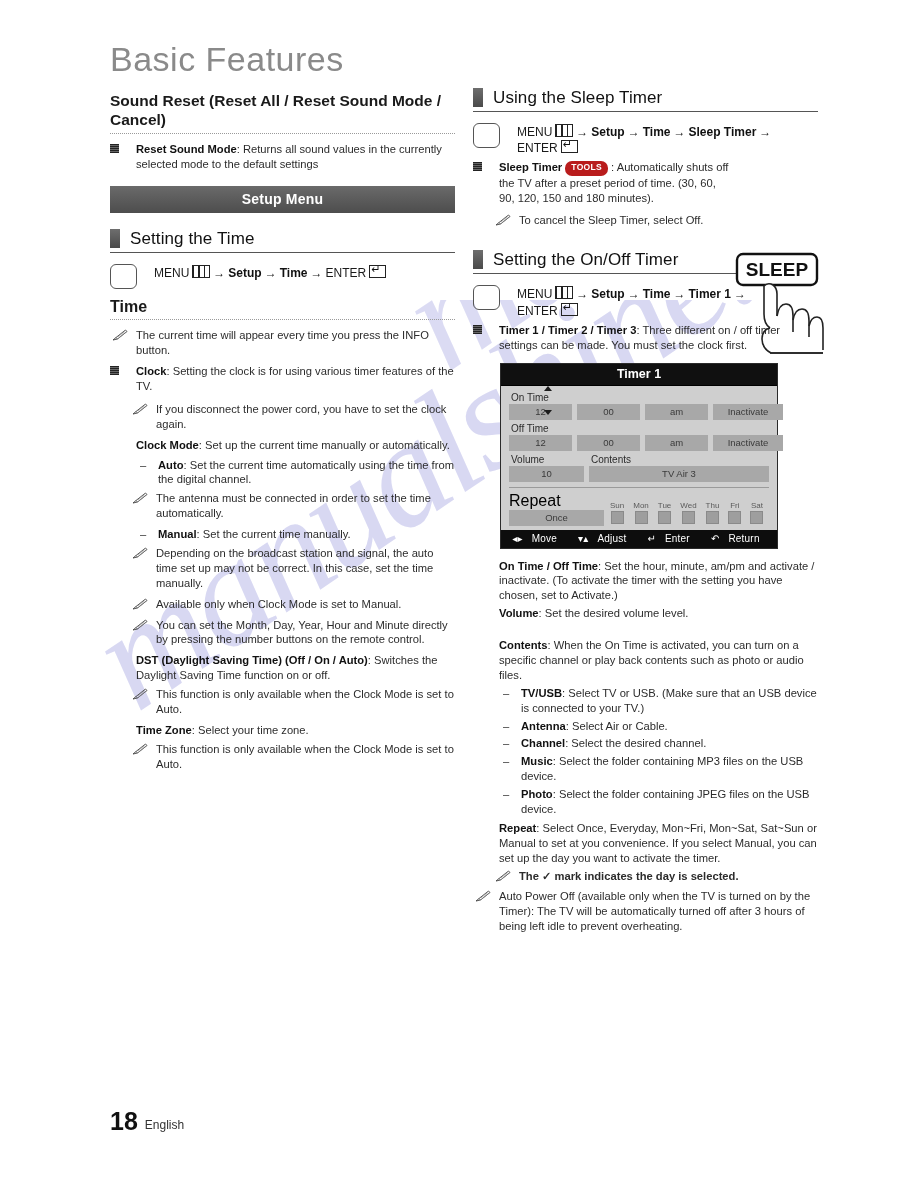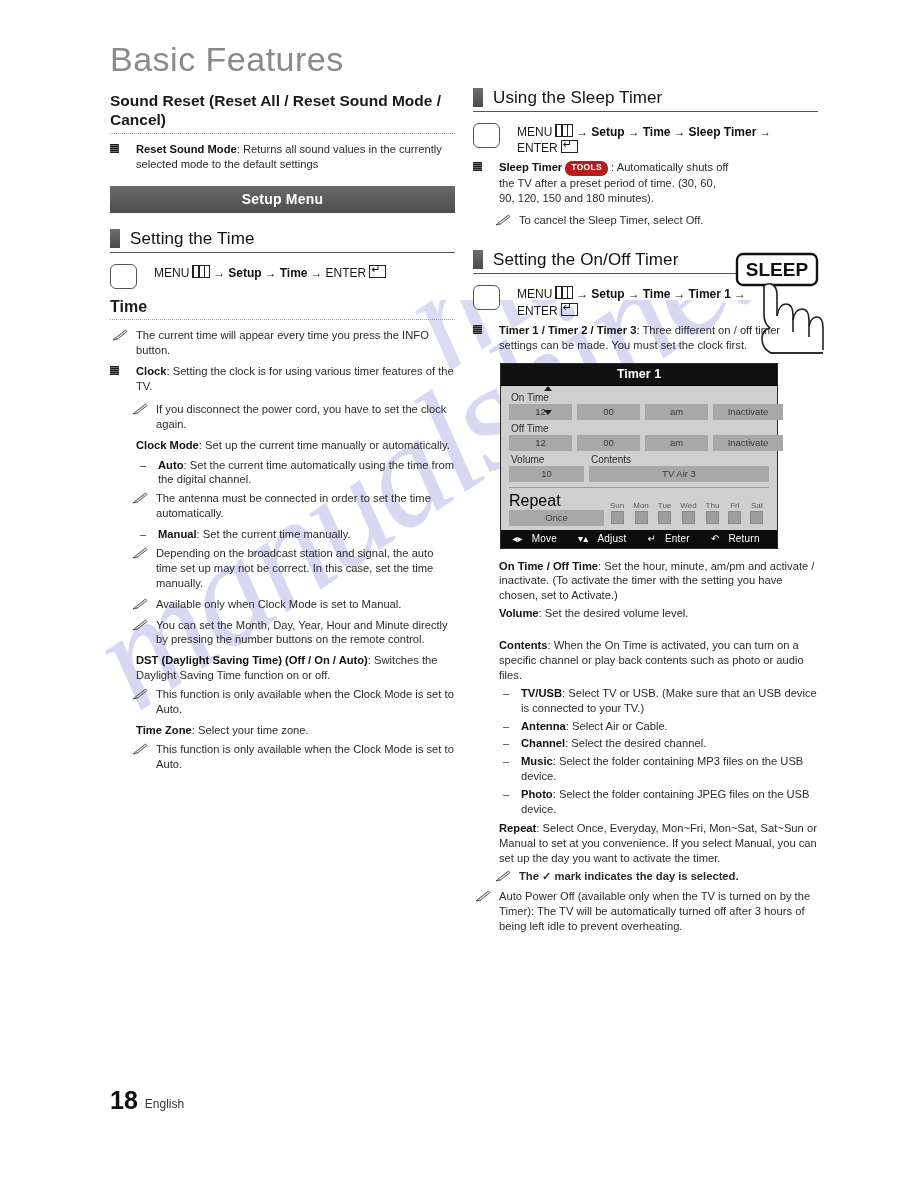--- a/index.html
+++ b/index.html
@@ -143,21 +143,21 @@
   .days{display:flex;gap:9px;padding-bottom:2px;}
   .day{text-align:center;}
   .day .dn{font-size:8px;color:#5a5a5a;margin-bottom:1px;}
   .day .box{width:11px;height:11px;background:#9e9e9e;border:1px solid #8a8a8a;margin:0 auto;}
   .osd-foot{
     background:#0d0d0d;color:#fff;font-size:10px;text-align:center;
     padding:3px 0 4px 0;letter-spacing:.2px;
   }
   .osd-foot span{margin:0 6px;}
   
-  .footer{position:absolute;left:110px;bottom:73px;z-index:10;}
+  .footer{position:absolute;left:110px;bottom:52px;z-index:10;}
   .pg-num{font-size:25px;font-weight:bold;color:#111;vertical-align:-1px;}
   .pg-lang{font-size:12px;color:#333;margin-left:7px;}
   .checkmark{font-weight:bold;}
 </style>
 </head>
 <body>
 
 <div class="page">
 
   <div class="watermark">

